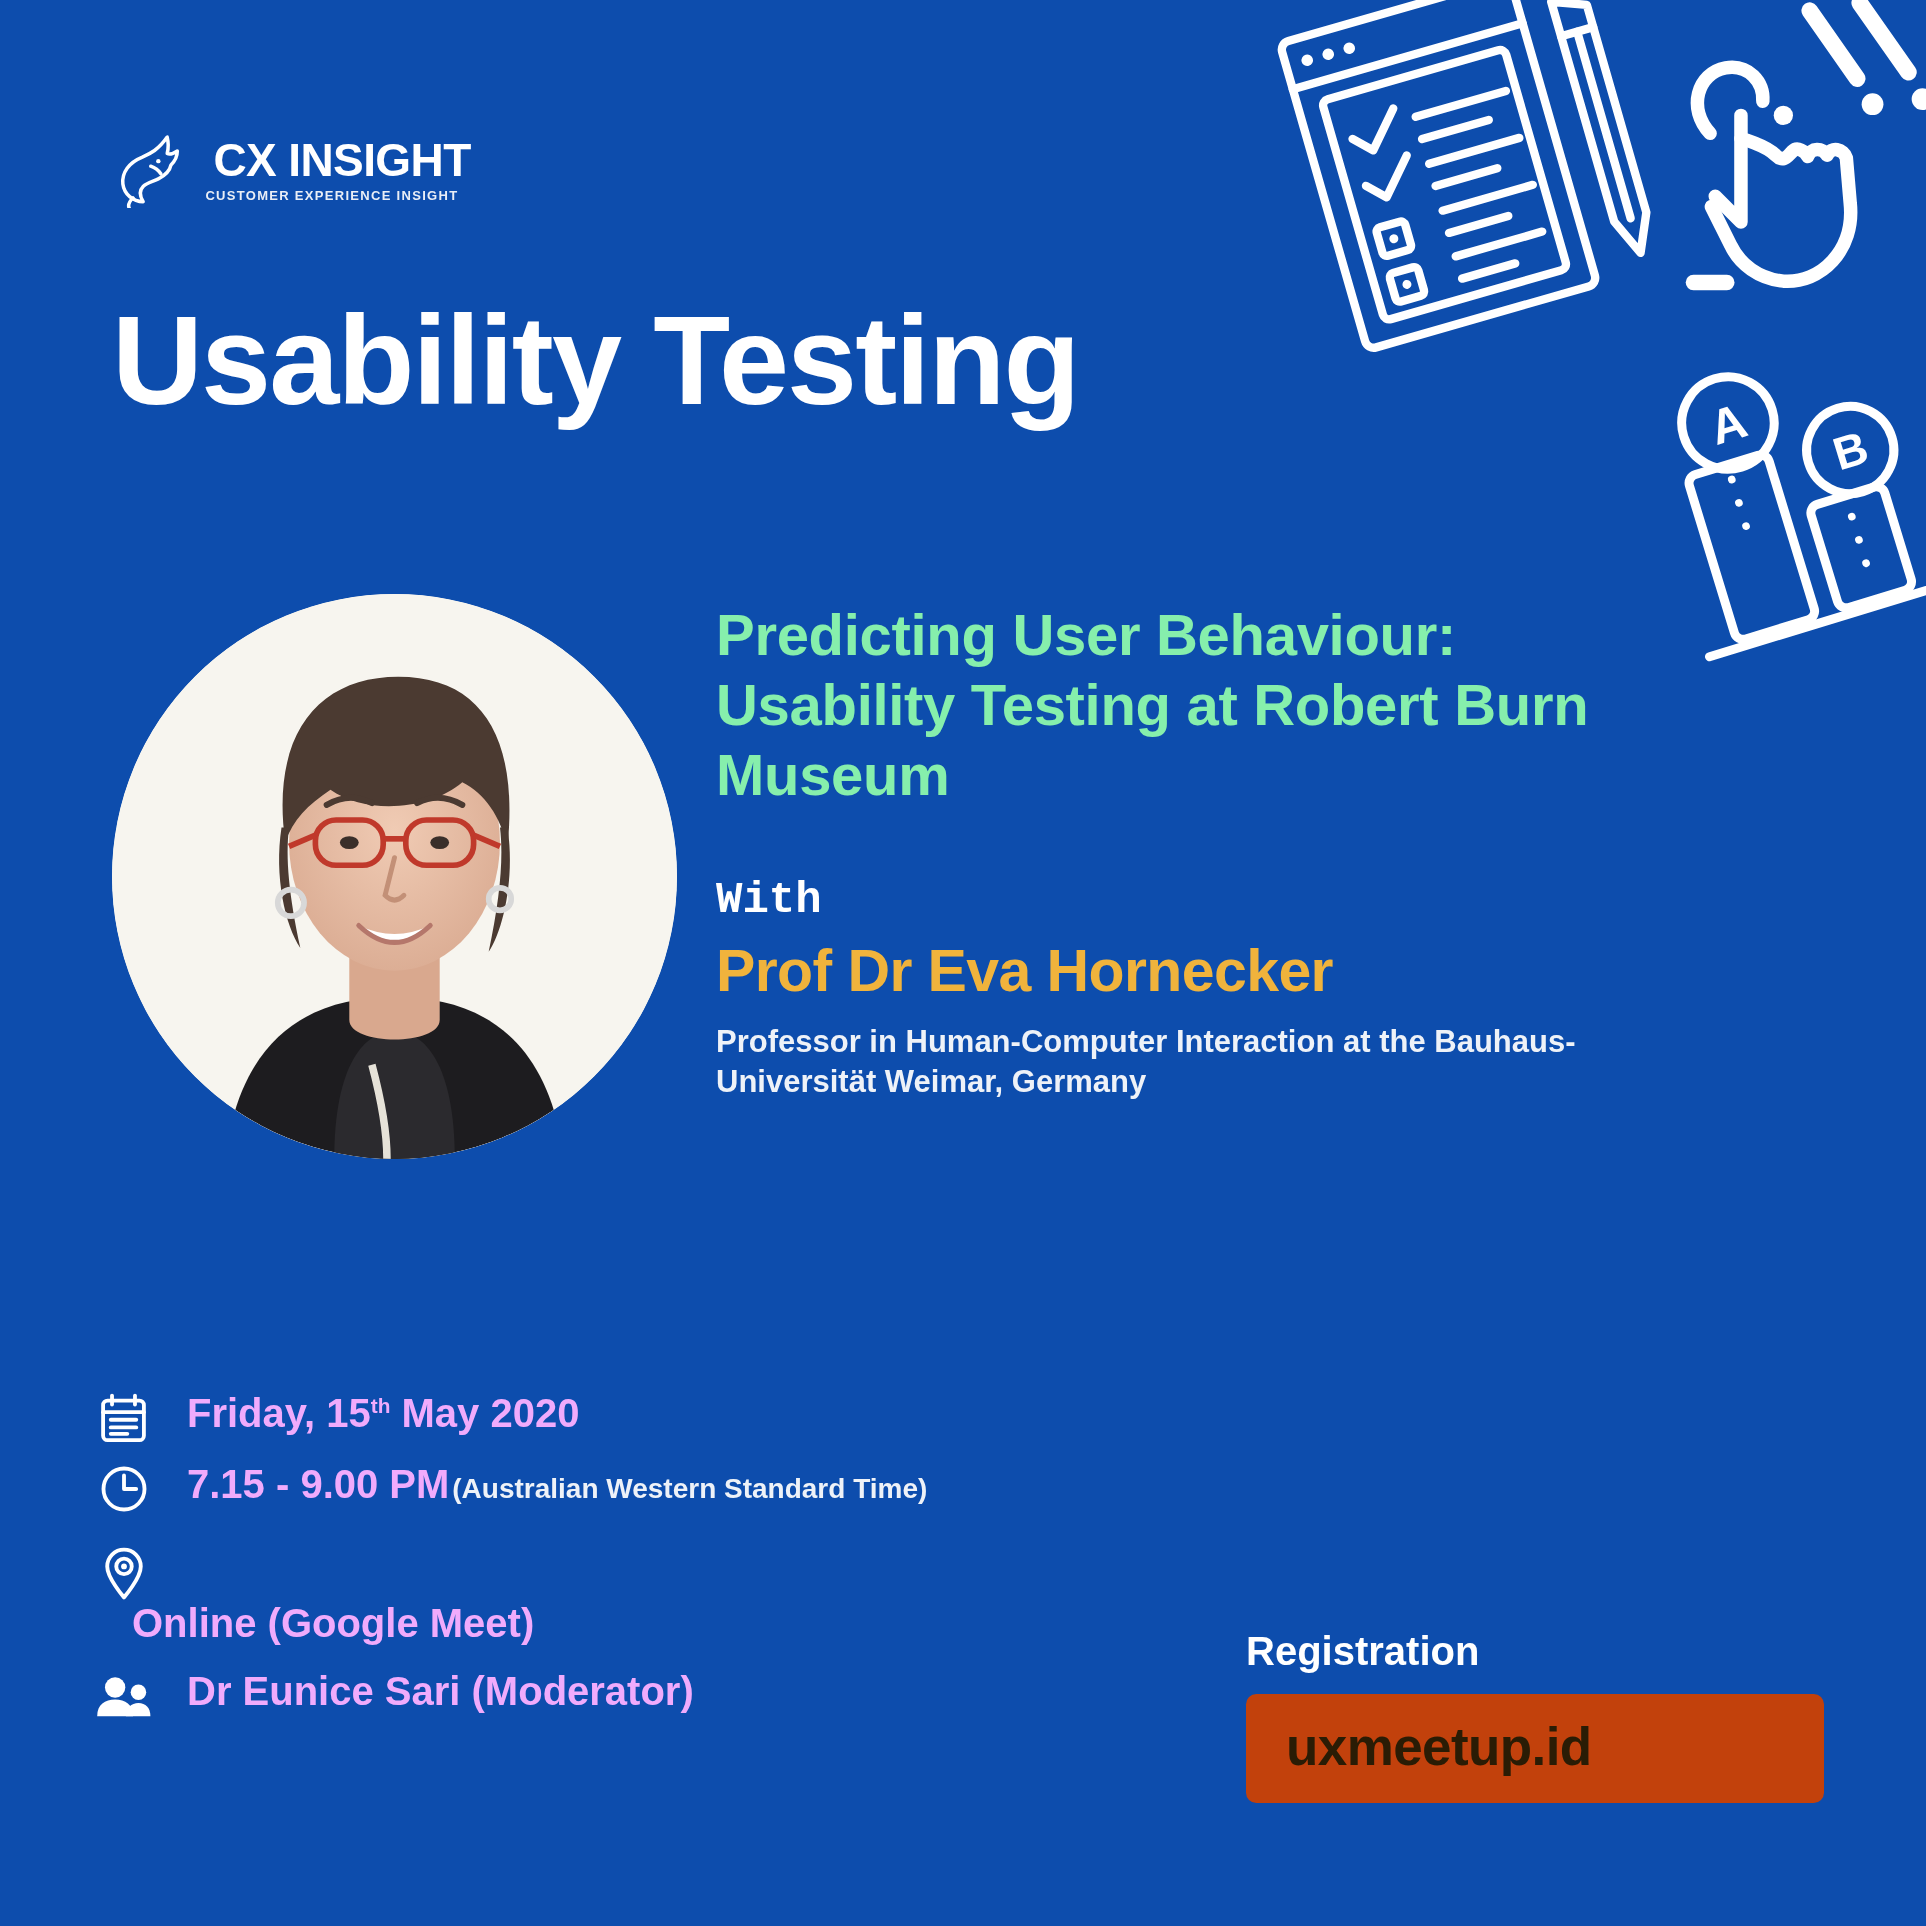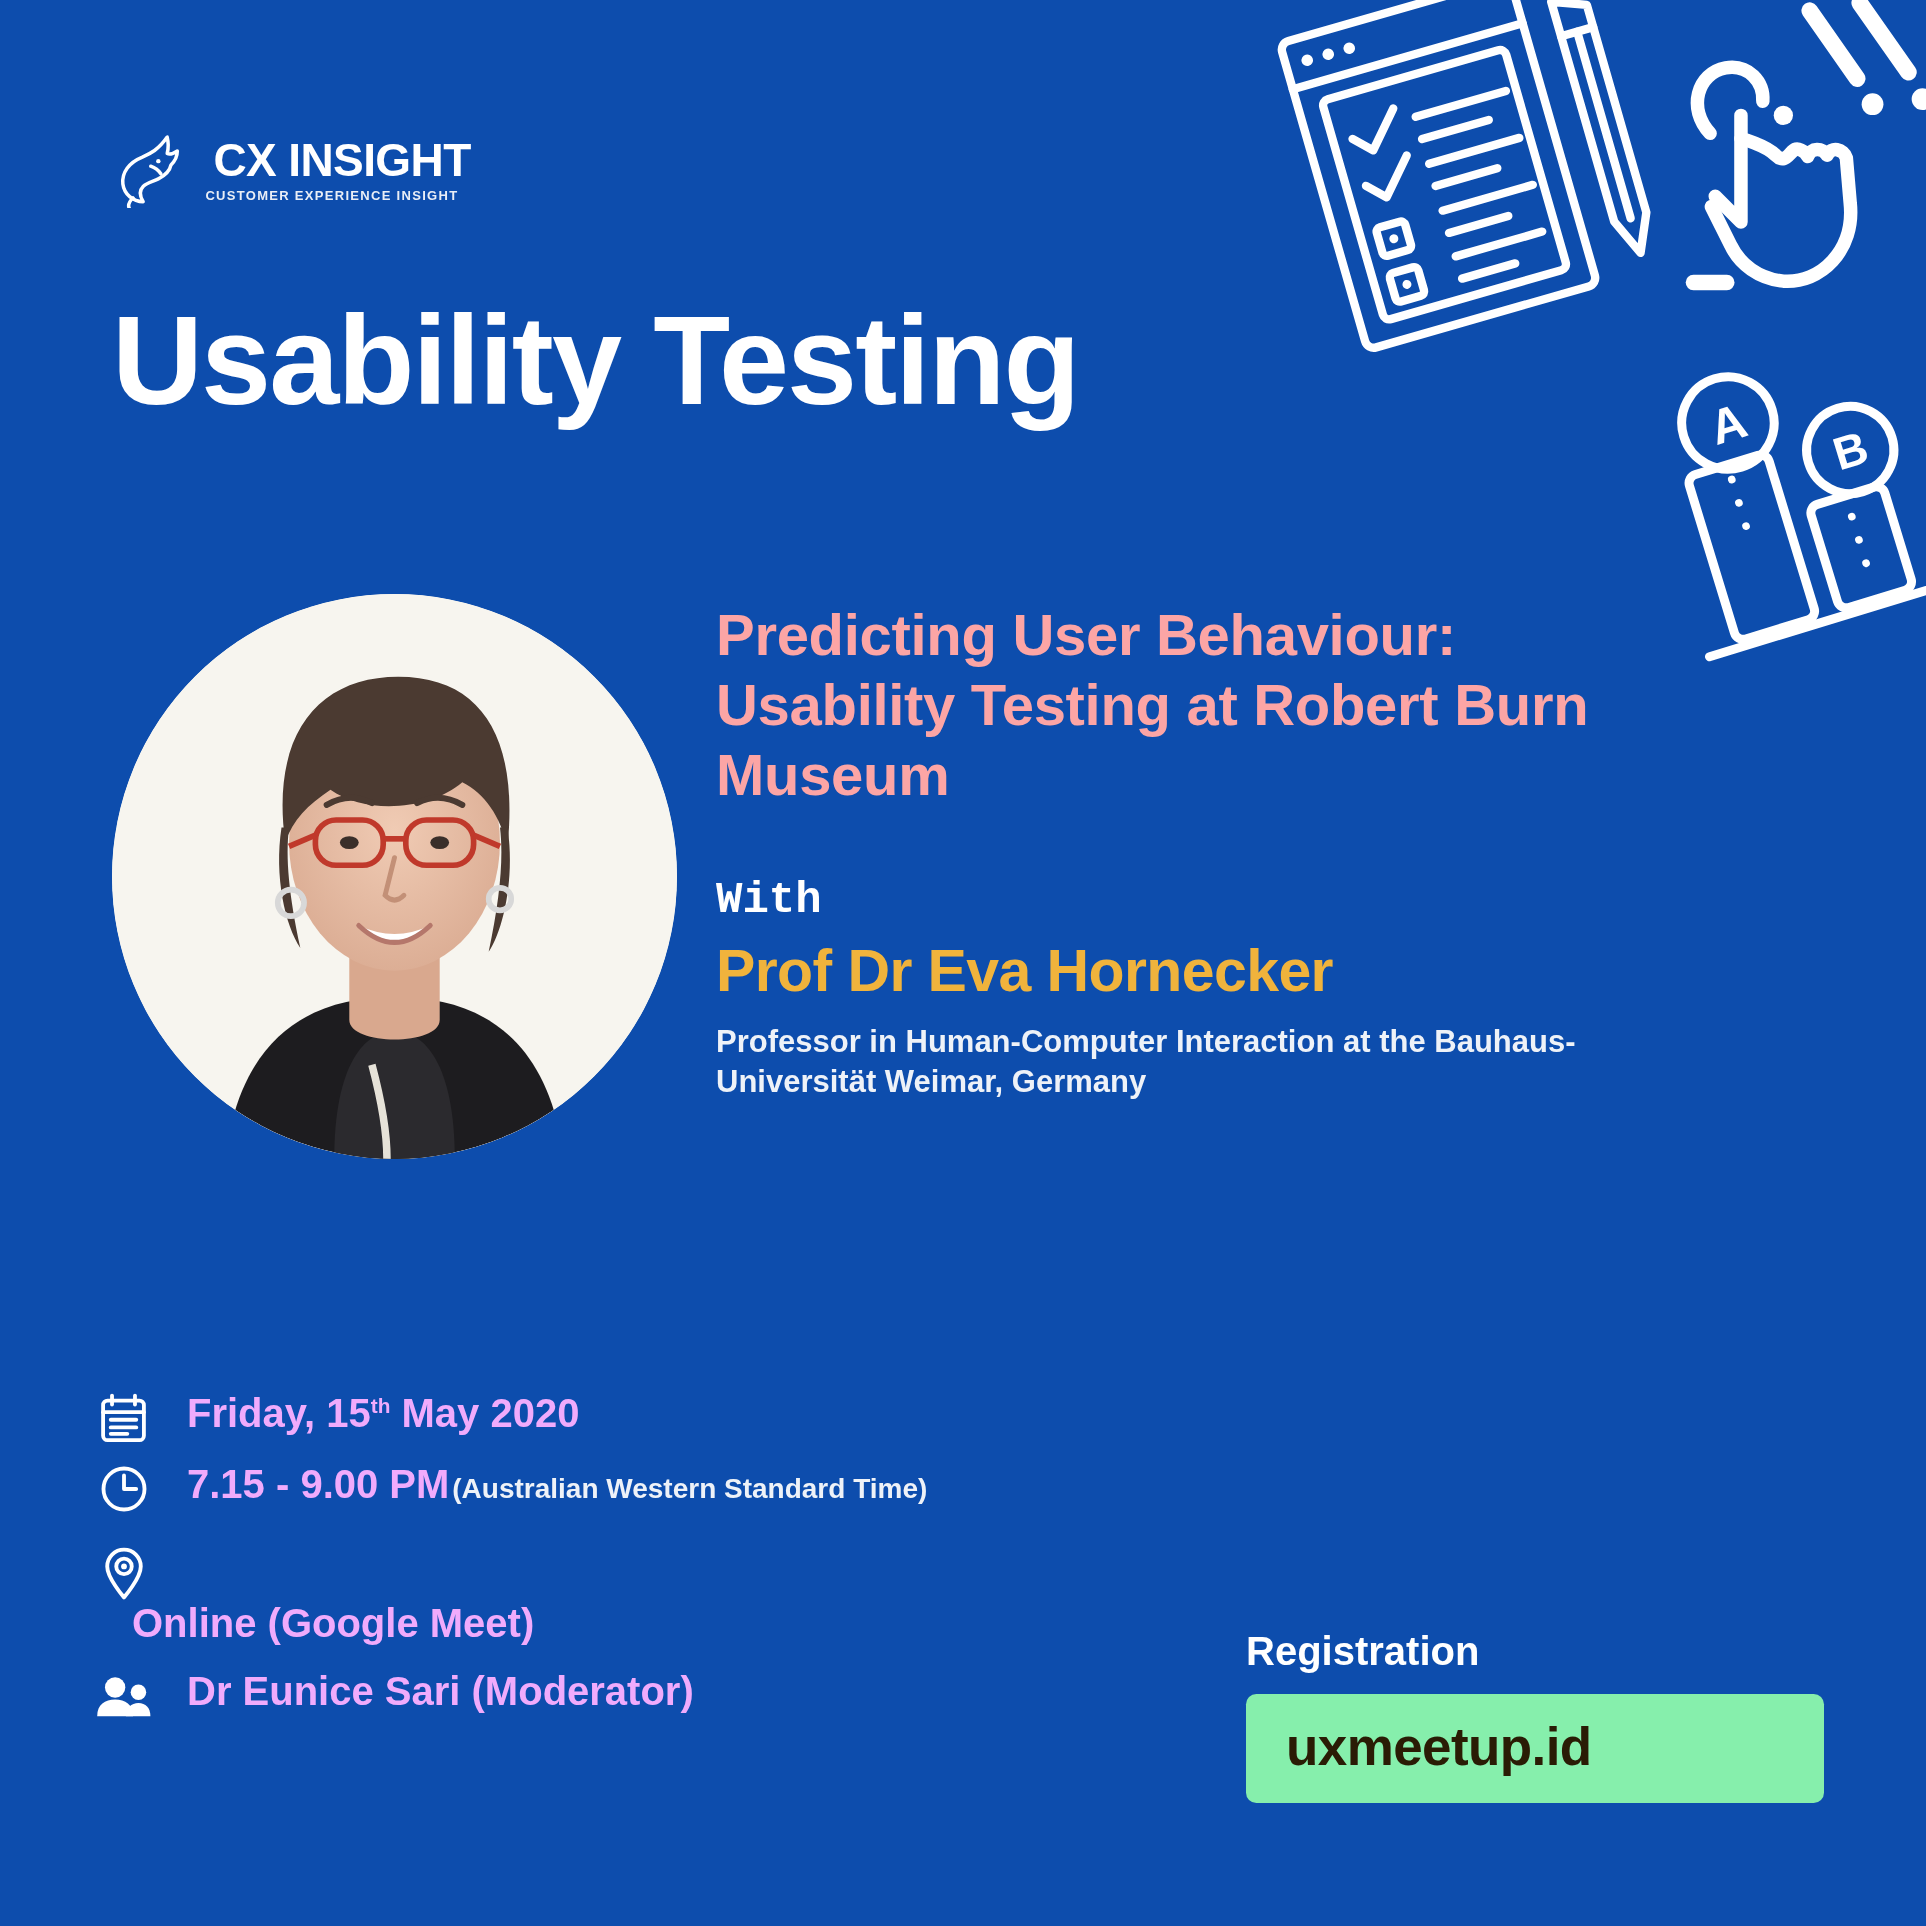--- a/index.html
+++ b/index.html
@@ -46,21 +46,21 @@
     position:absolute; left:112px; top:594px;
     width:565px; height:565px; border-radius:50%;
     background:#f7f5ef; overflow:hidden;
   }
   #portrait svg { display:block; width:100%; height:100%; }
 
   
   #session-block { position:absolute; left:716px; top:600px; width:976px; }
   #session-title {
     font-size:58px; font-weight:bold; line-height:1.21;
-    letter-spacing:-0.3px; color:#fca5a5; max-width:925px;
+    letter-spacing:-0.3px; color:#86efac; max-width:925px;
   }
   #with-label {
     margin-top:67px; font-size:44px; font-weight:bold;
     line-height:1; color:#ffffff;font-family:Liberation Mono, monospace;
   }
   #speaker-name {
     margin-top:19px; font-size:59px; font-weight:bold;
     line-height:1.04; letter-spacing:-0.6px; color:#f0b33c;
   }
   #speaker-affiliation {
@@ -90,21 +90,21 @@
   #row-location { margin-bottom:24.4px;flex-direction:column; }
   #row-moderator { margin-bottom:0; }
 
   
   #registration { position:absolute; left:1246px; top:1631px; width:616px; }
   #registration-label {
     font-size:40px; font-weight:bold; line-height:1; color:#ffffff;
     margin-bottom:23px;
   }
   #registration-button {
-    display:inline-block; background:#86efac; color:#2a1c05;
+    display:inline-block; background:#c2410c; color:#2a1c05;
     border-radius:10.3px; padding:26px 40px 29.5px;
     font-size:53px; font-weight:bold; line-height:1;
     letter-spacing:-0.6px; min-width:578px; text-align:left;
     border:none; cursor:pointer; font-family:"Liberation Sans", sans-serif;
   }
 </style>
 </head>
 <body>
 
 <svg class="deco" id="deco-checklist" viewBox="0 0 560 540" fill="none" stroke="#ffffff" stroke-width="13" stroke-linecap="round" stroke-linejoin="round">

